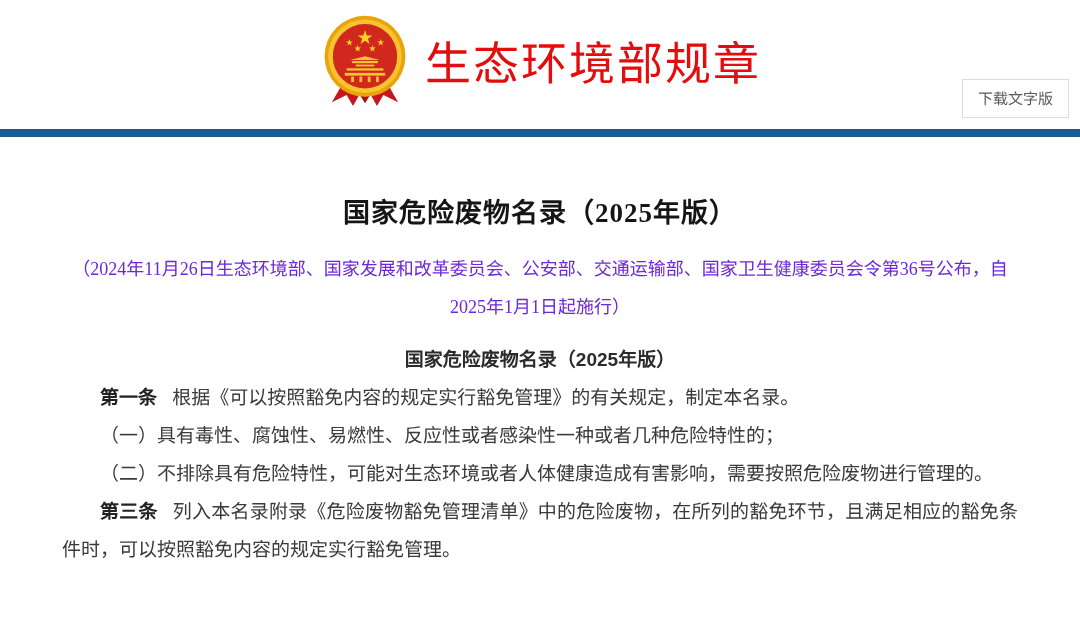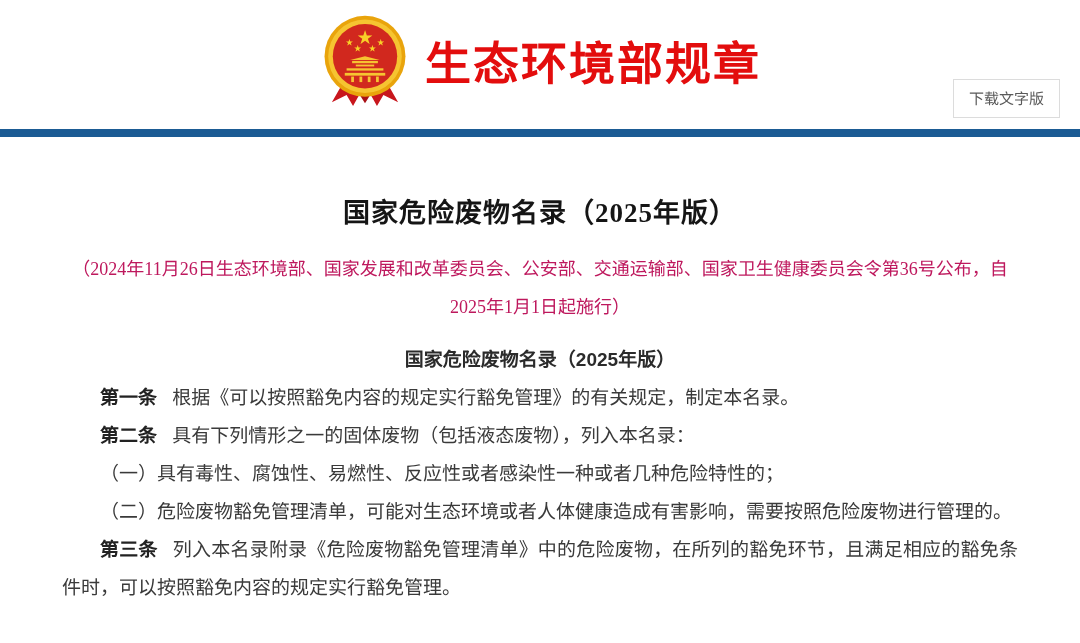--- a/index.html
+++ b/index.html
@@ -20,29 +20,29 @@
     justify-content: center;
     gap: 14px;
   }
   .emblem {
     width: 92px;
     height: 96px;
     flex: 0 0 auto;
   }
   .site-title {
     font-size: 46px;
-    font-weight: 700;
+    font-weight: 400;
     color: #e30d0d;
     letter-spacing: 2px;
     font-family: "Liberation Serif", "DejaVu Serif", serif;
     white-space: nowrap;
   }
   .header-actions {
     position: absolute;
-    right: 20px;
+    right: 11px;
     bottom: 11px;
     display: flex;
     gap: 30px;
   }
   .dl-btn {
     display: inline-block;
     background: #ffffff;
     border: 1px solid #dcdcdc;
     color: #5a5a5a;
     font-size: 15px;
@@ -72,21 +72,21 @@
     color: #151515;
     line-height: 40px;
     letter-spacing: 1px;
     margin-bottom: 17px;
     font-family: "Liberation Serif", "DejaVu Serif", serif;
   }
   .promulgation {
     text-align: center;
     font-size: 18px;
     line-height: 38px;
-    color: #be185d;
+    color: #6d28d9;
     margin-bottom: 15px;
   }
   .section-heading {
     text-align: center;
     font-size: 19px;
     font-weight: 700;
     color: #2b2b2b;
     line-height: 38px;
     font-family: "Liberation Sans", "DejaVu Sans", sans-serif;
   }
@@ -147,20 +147,19 @@
 
 <main class="content">
   <h1 class="doc-title">国家危险废物名录（2025年版）</h1>
 
   <p class="promulgation">（2024年11月26日生态环境部、国家发展和改革委员会、公安部、交通运输部、国家卫生健康委员会令第36号公布，自2025年1月1日起施行）</p>
 
   <h2 class="section-heading">国家危险废物名录（2025年版）</h2>
 
   <p class="clause"><span class="clause-label">第一条</span><span>根据《可以按照豁免内容的规定实行豁免管理》的有关规定，制定本名录。</span></p>
 
-  <p class="clause"><span class="clause-label">第二条</span><span>具有下列情形之一的固体废物（包括液态废物），列入本名录：</span></p>
 
   <p class="clause"><span>（一）具有毒性、腐蚀性、易燃性、反应性或者感染性一种或者几种危险特性的；</span></p>
 
-  <p class="clause"><span>（二）危险废物豁免管理清单，可能对生态环境或者人体健康造成有害影响，需要按照危险废物进行管理的。</span></p>
+  <p class="clause"><span>（二）不排除具有危险特性，可能对生态环境或者人体健康造成有害影响，需要按照危险废物进行管理的。</span></p>
 
   <p class="clause"><span class="clause-label">第三条</span><span>列入本名录附录《危险废物豁免管理清单》中的危险废物，在所列的豁免环节，且满足相应的豁免条件时，可以按照豁免内容的规定实行豁免管理。</span></p>
 </main>
 
 </body></html>

